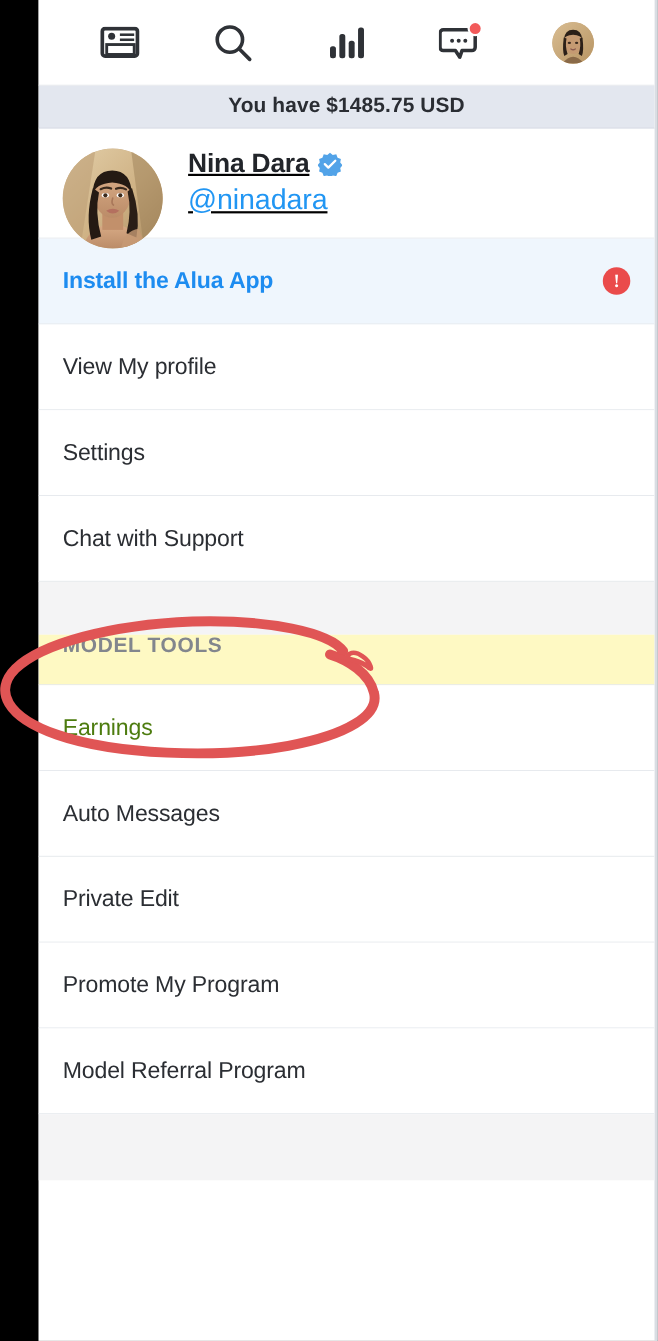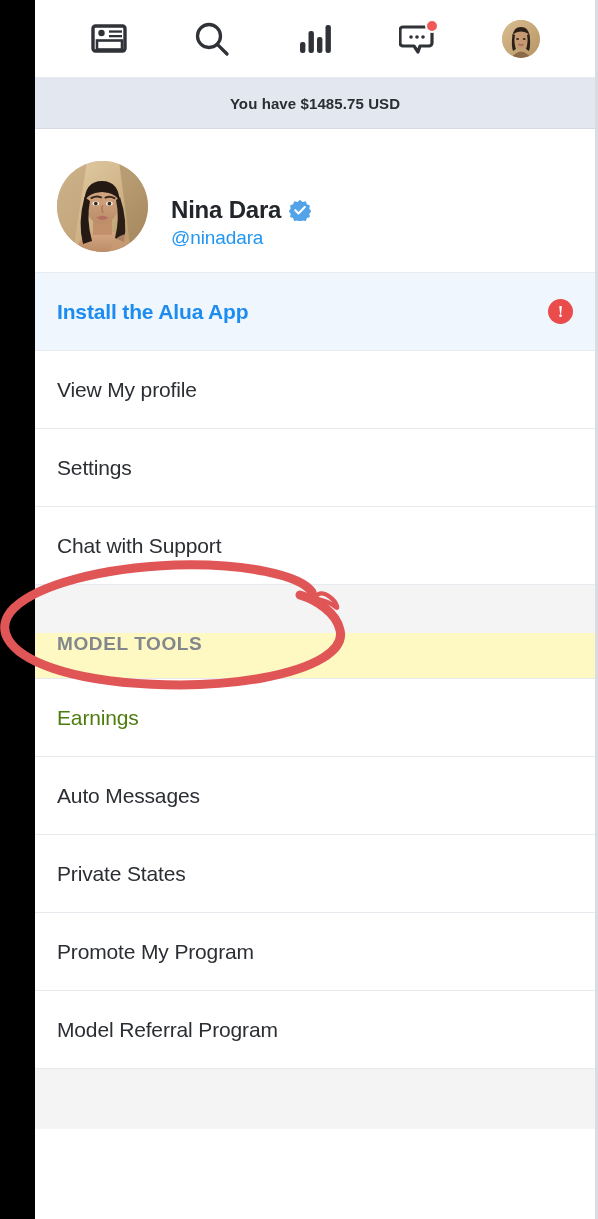--- a/index.html
+++ b/index.html
@@ -68,40 +68,41 @@
     width: 38px;
     height: 38px;
     border-radius: 50%;
     overflow: hidden;
     position: relative;
     background: #c8a97a;
   }
 
   
   .balance-banner {
-    height: 51px;
+    height: 39px;
     background: #e3e7ef;
     display: flex;
     align-items: center;
     justify-content: center;
-    font-size: 15px;
+    font-size: 19px;
     font-weight: bold;
     color: #2a2d33;
     letter-spacing: 0.1px;
     border-bottom: 1px solid #d6dae3;
   }
 
   
   .profile {
     display: flex;
-    align-items: flex-end;
+    align-items: flex-start;
     padding: 18px 22px 20px 22px;
     background: #ffffff;
     border-bottom: 1px solid #e7eaee;
-    height: 144px;
+    height: 100px;
+    text-decoration: underline;
   }
   .profile-avatar {
     width: 91px;
     height: 91px;
     border-radius: 50%;
     overflow: hidden;
     flex: none;
     margin-right: 23px;
     position: relative;
     background: #cbb08a;
@@ -114,21 +115,21 @@
     margin-bottom: 3px;
   }
   .profile-name {
     font-size: 24px;
     font-weight: bold;
     color: #22252a;
     letter-spacing: -0.2px;
   }
   .verified { flex: none; display: block; }
   .profile-handle {
-    font-size: 19px;
+    font-size: 26px;
     color: #2196f3;
     margin-bottom: 3px;
     letter-spacing: -0.1px;
   }
   .profile-location {
     font-size: 19px;
     color: #8a8f96;
     letter-spacing: -0.1px;
   }
 
@@ -365,21 +366,21 @@
       <span>MODEL TOOLS</span>
     </div>
 
     <div class="row link">
       <span class="row-label">Earnings</span>
     </div>
     <div class="row">
       <span class="row-label">Auto Messages</span>
     </div>
     <div class="row">
-      <span class="row-label">Private States</span>
+      <span class="row-label">Private Edit</span>
     </div>
     <div class="row">
       <span class="row-label">Promote My Program</span>
     </div>
     <div class="row">
       <span class="row-label">Model Referral Program</span>
     </div>
 
     <div class="bottom-filler"></div>
   </div>

